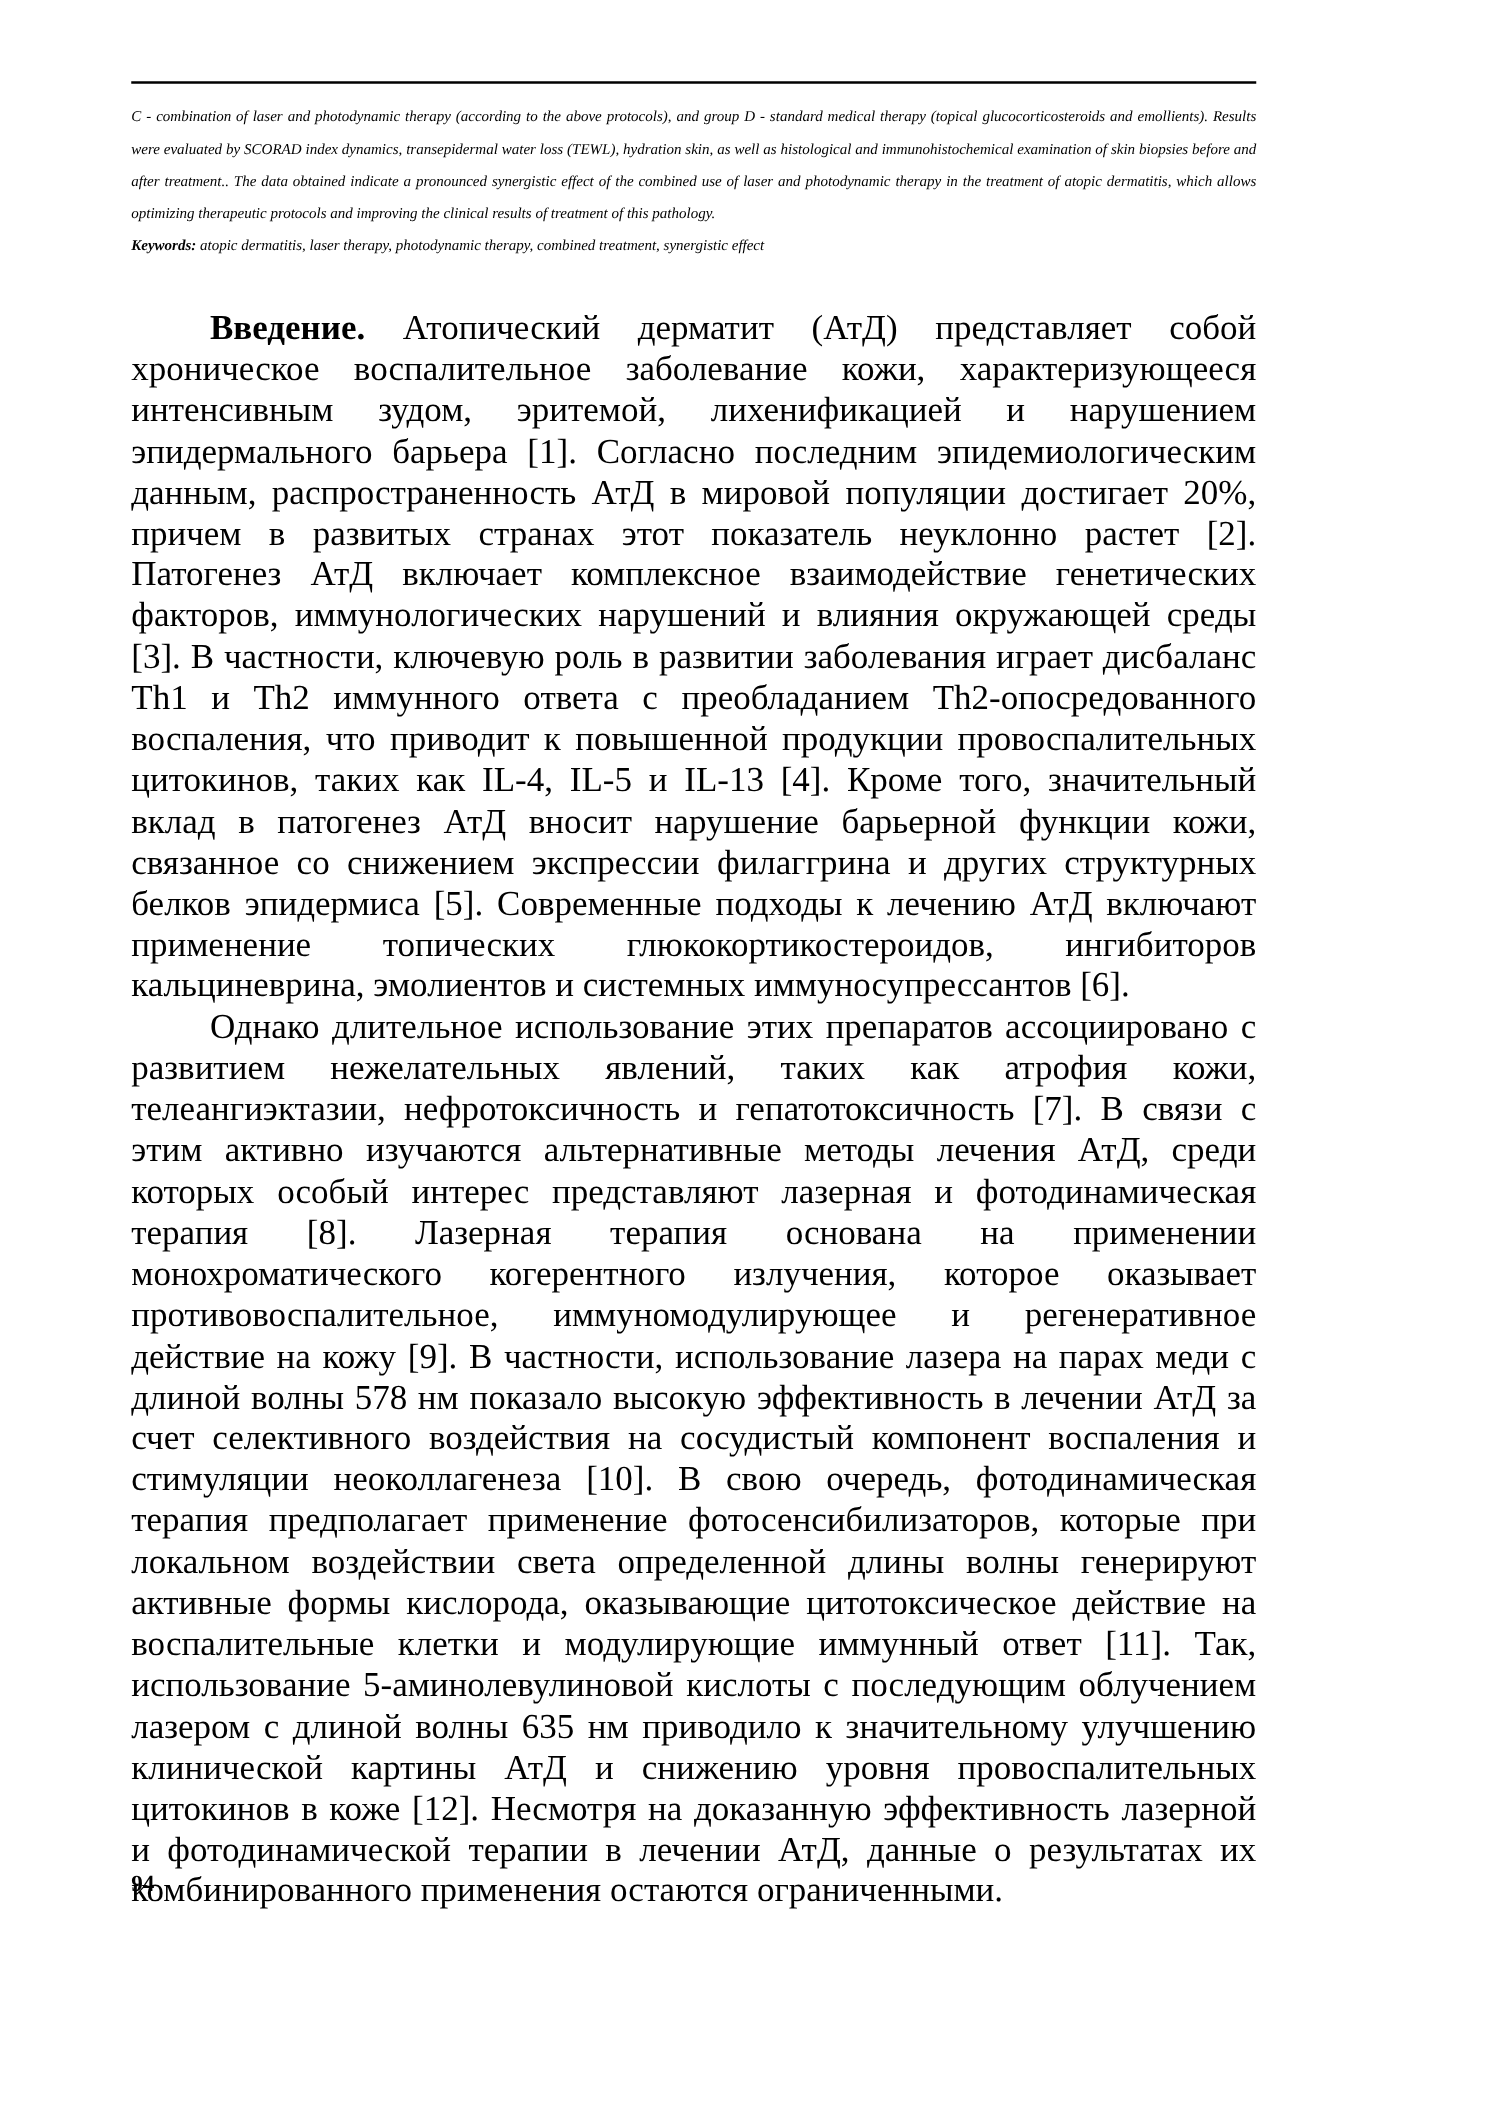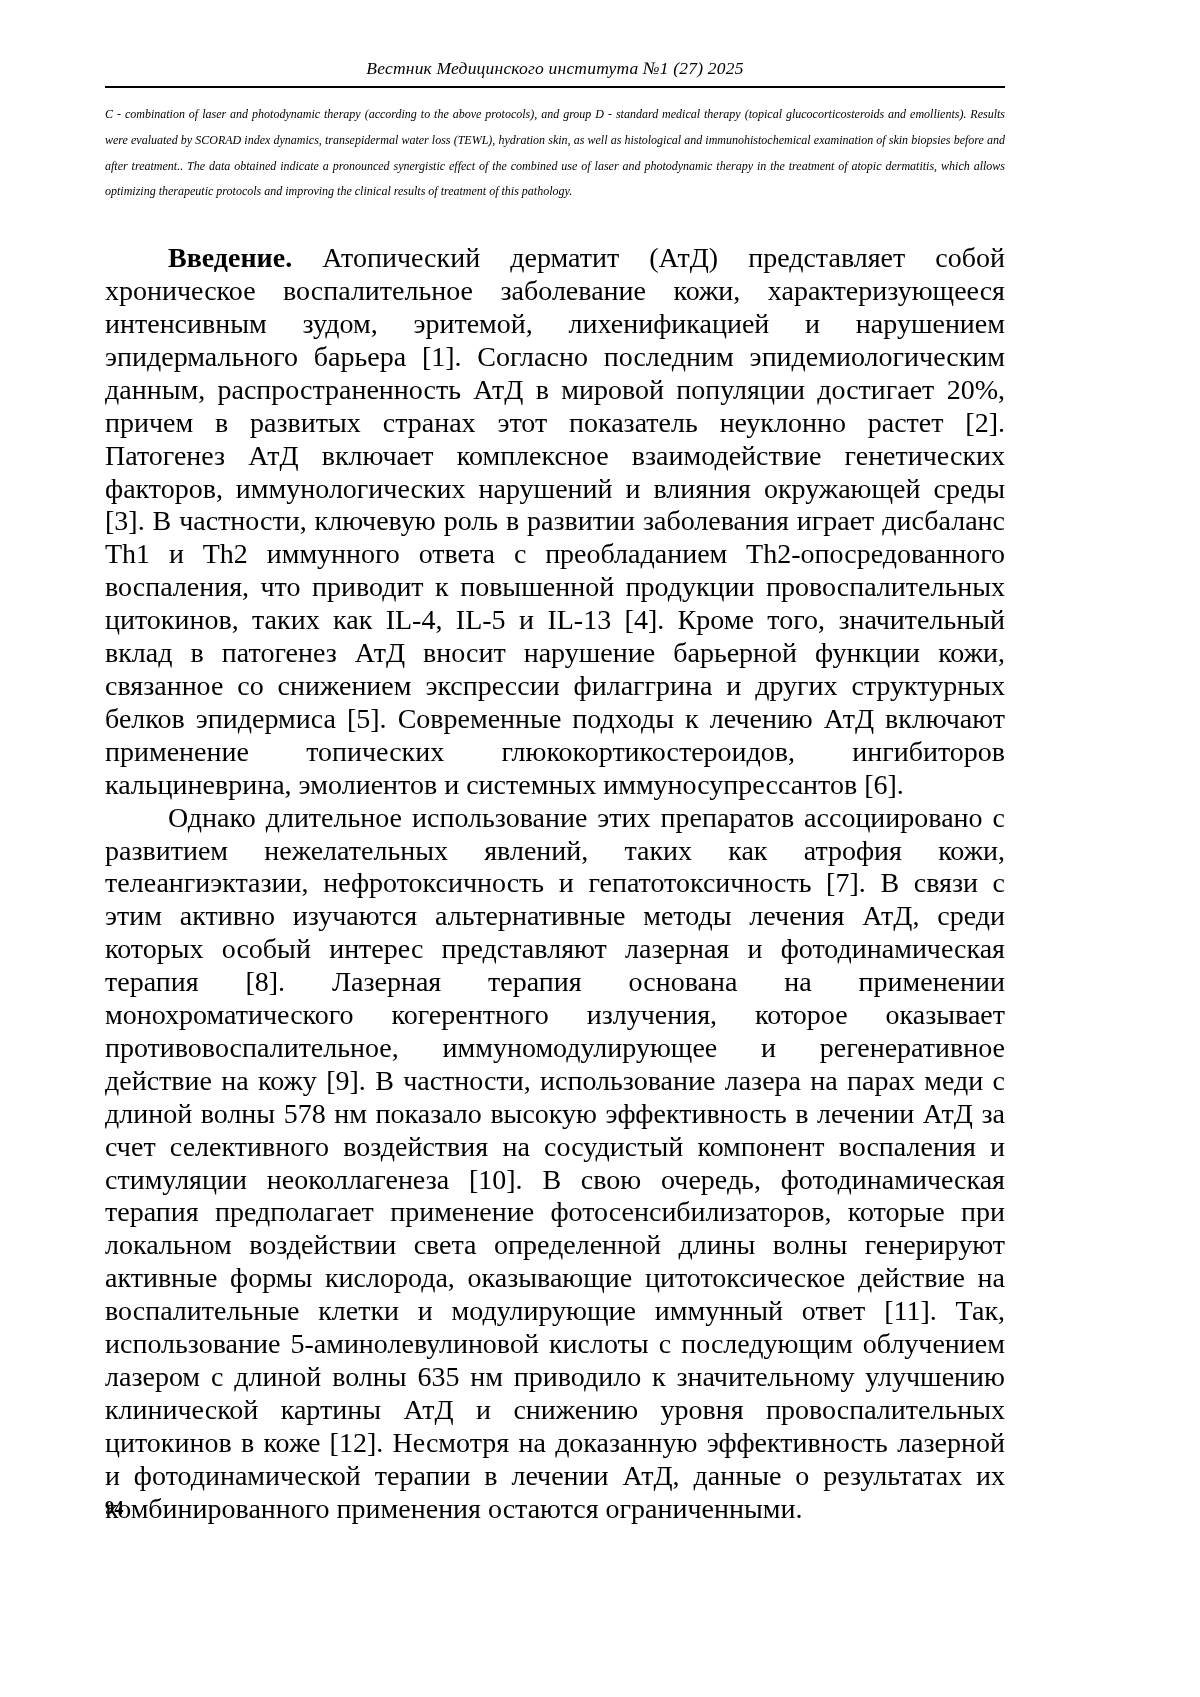--- a/index.html
+++ b/index.html
@@ -64,26 +64,26 @@
     font-weight: bold;
     font-size: 18.5px;
   }
 </style>
 </head>
 <body>
 
 <div class="page">
 
   <header class="running-head">
-    <div class="header-text">Вестник Медицинского института №1 (27) 2025</div>
     <div class="header-rule"></div>
   </header>
 
   <section class="abstract">
     <p class="abstract-text">C - combination of laser and photodynamic therapy (according to the above protocols), and group D - standard medical therapy (topical glucocorticosteroids and emollients). Results were evaluated by SCORAD index dynamics, transepidermal water loss (TEWL), hydration skin, as well as histological and immunohistochemical examination of skin biopsies before and after treatment.. The data obtained indicate a pronounced synergistic effect of the combined use of laser and photodynamic therapy in the treatment of atopic dermatitis, which allows optimizing therapeutic protocols and improving the clinical results of treatment of this pathology.</p>
+    <p class="keywords"><b>Keywords:</b> <span>atopic dermatitis, laser therapy, photodynamic therapy, combined treatment, synergistic effect</span></p>
   </section>
 
   <section class="body-text">
     <p class="para"><b class="lead">Введение.</b> <span>Атопический дерматит (АтД) представляет собой хроническое воспалительное заболевание кожи, характеризующееся интенсивным зудом, эритемой, лихенификацией и нарушением эпидермального барьера [1]. Согласно последним эпидемиологическим данным, распространенность АтД в мировой популяции достигает 20%, причем в развитых странах этот показатель неуклонно растет [2]. Патогенез АтД включает комплексное взаимодействие генетических факторов, иммунологических нарушений и влияния окружающей среды [3]. В частности, ключевую роль в развитии заболевания играет дисбаланс Th1 и Th2 иммунного ответа с преобладанием Th2-опосредованного воспаления, что приводит к повышенной продукции провоспалительных цитокинов, таких как IL-4, IL-5 и IL-13 [4]. Кроме того, значительный вклад в патогенез АтД вносит нарушение барьерной функции кожи, связанное со снижением экспрессии филаггрина и других структурных белков эпидермиса [5]. Современные подходы к лечению АтД включают применение топических глюкокортикостероидов, ингибиторов кальциневрина, эмолиентов и системных иммуносупрессантов [6].</span></p>
     <p class="para">Однако длительное использование этих препаратов ассоциировано с развитием нежелательных явлений, таких как атрофия кожи, телеангиэктазии, нефротоксичность и гепатотоксичность [7]. В связи с этим активно изучаются альтернативные методы лечения АтД, среди которых особый интерес представляют лазерная и фотодинамическая терапия [8]. Лазерная терапия основана на применении монохроматического когерентного излучения, которое оказывает противовоспалительное, иммуномодулирующее и регенеративное действие на кожу [9]. В частности, использование лазера на парах меди с длиной волны 578 нм показало высокую эффективность в лечении АтД за счет селективного воздействия на сосудистый компонент воспаления и стимуляции неоколлагенеза [10]. В свою очередь, фотодинамическая терапия предполагает применение фотосенсибилизаторов, которые при локальном воздействии света определенной длины волны генерируют активные формы кислорода, оказывающие цитотоксическое действие на воспалительные клетки и модулирующие иммунный ответ [11]. Так, использование 5-аминолевулиновой кислоты с последующим облучением лазером с длиной волны 635 нм приводило к значительному улучшению клинической картины АтД и снижению уровня провоспалительных цитокинов в коже [12]. Несмотря на доказанную эффективность лазерной и фотодинамической терапии в лечении АтД, данные о результатах их комбинированного применения остаются ограниченными.</p>
   </section>
 
   <footer class="page-footer">
     <span class="page-number">94</span>
   </footer>

